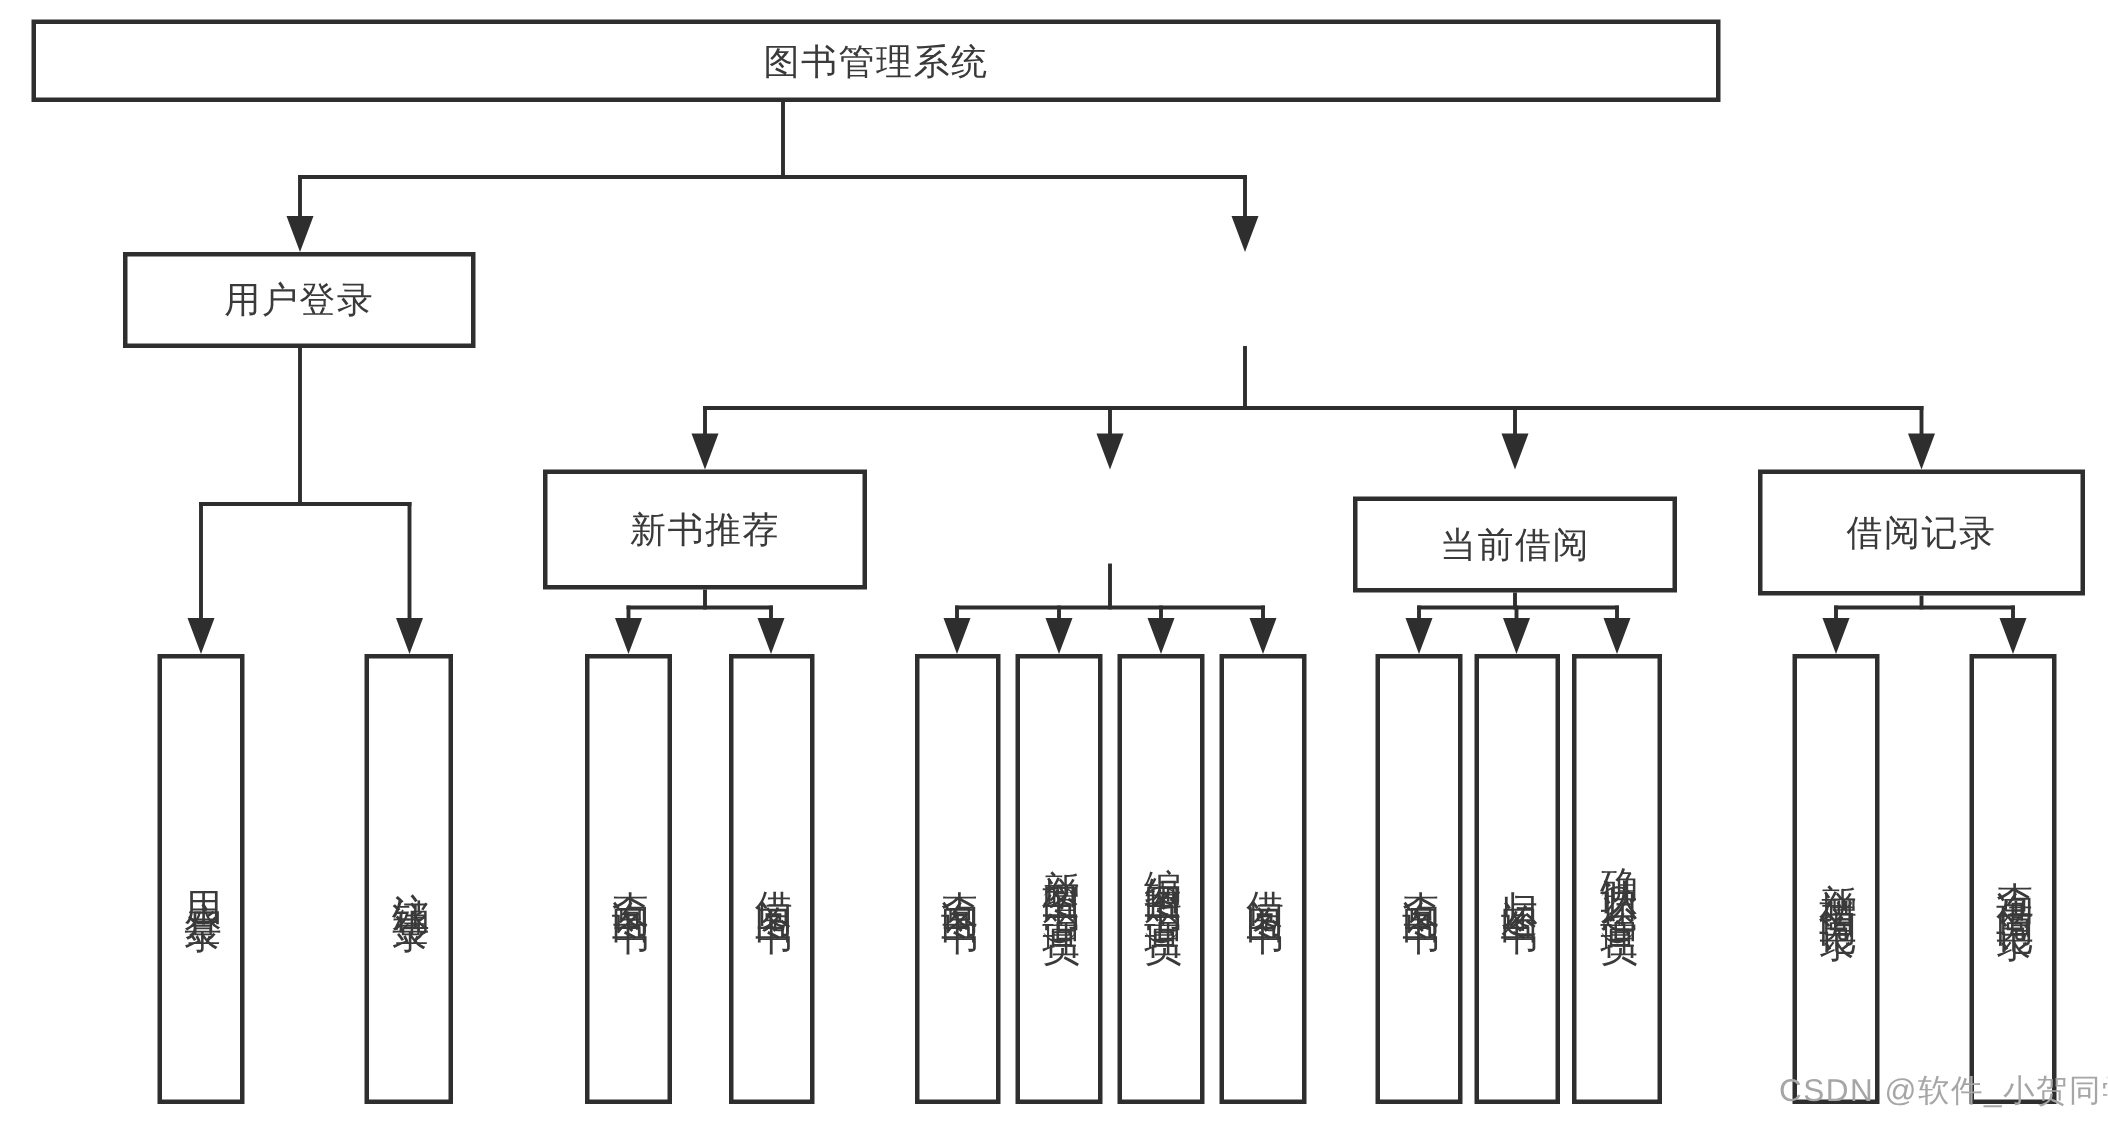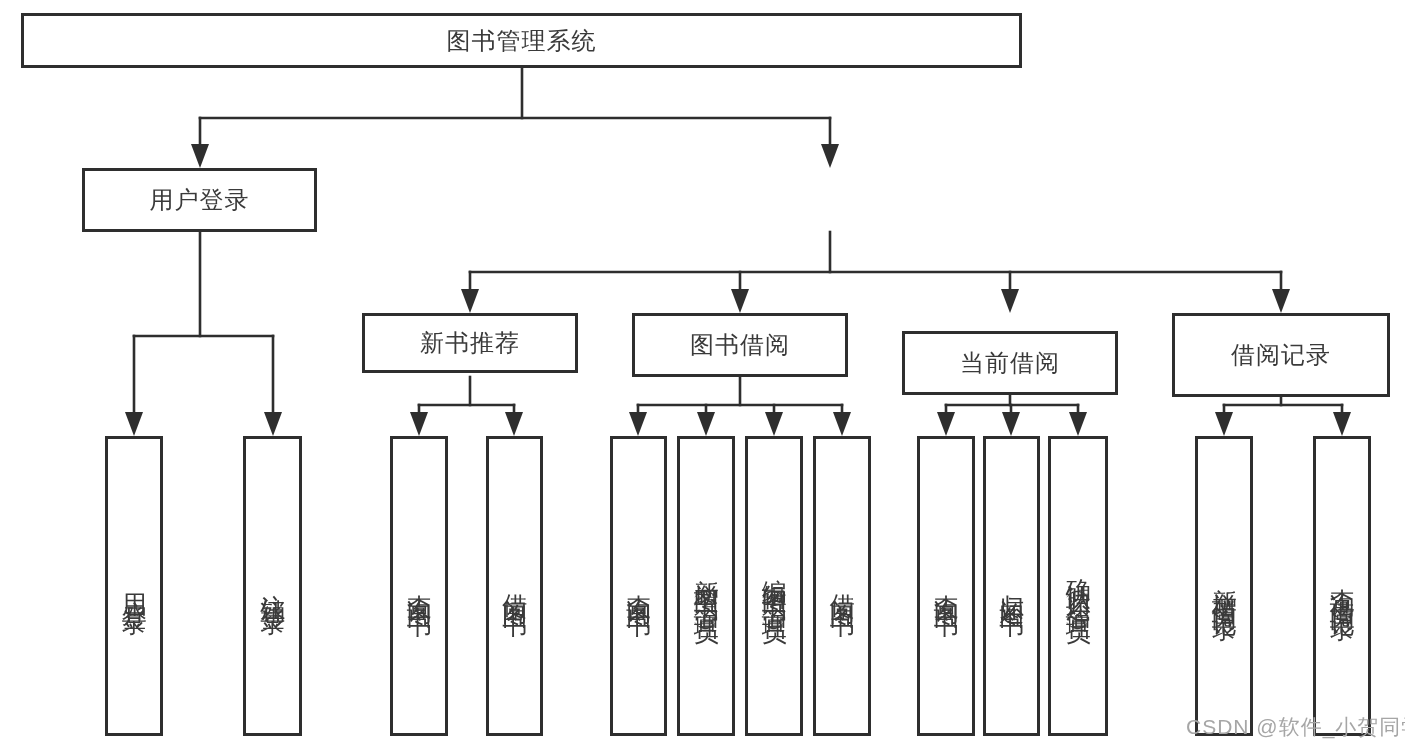--- a/index.html
+++ b/index.html
@@ -91,33 +91,30 @@
       <path d="M765,412 L783,412 L774,436 Z"></path>
       <path d="M833,412 L851,412 L842,436 Z"></path>
       <path d="M937,412 L955,412 L946,436 Z"></path>
       <path d="M1002,412 L1020,412 L1011,436 Z"></path>
       <path d="M1069,412 L1087,412 L1078,436 Z"></path>
       <path d="M1215,412 L1233,412 L1224,436 Z"></path>
       <path d="M1333,412 L1351,412 L1342,436 Z"></path>
     </g>
   </svg>
 
-  <div class="node" style="left:21px;top:13px;width:1001px;height:55px">
+  <div class="node" style="left:21px;top:13px;width:1126px;height:55px">
     <span>图书管理系统</span>
   </div>
 
   <div class="node" style="left:82px;top:168px;width:235px;height:64px">
     <span>用户登录</span>
   </div>
 
-  <div class="node" style="left:362px;top:313px;width:216px;height:60px">
+  <div class="node" style="left:362px;top:313px;width:216px;height:80px">
     <span>新书推荐</span>
-  </div>
-  <div class="node" style="left:632px;top:313px;width:216px;height:64px">
-    <span>图书借阅</span>
   </div>
   <div class="node" style="left:902px;top:331px;width:216px;height:64px">
     <span>当前借阅</span>
   </div>
   <div class="node" style="left:1172px;top:313px;width:218px;height:84px">
     <span>借阅记录</span>
   </div>
 
   <div class="leaf" style="left:105px;width:58px">
     <span class="vtxt">用户登录</span>

